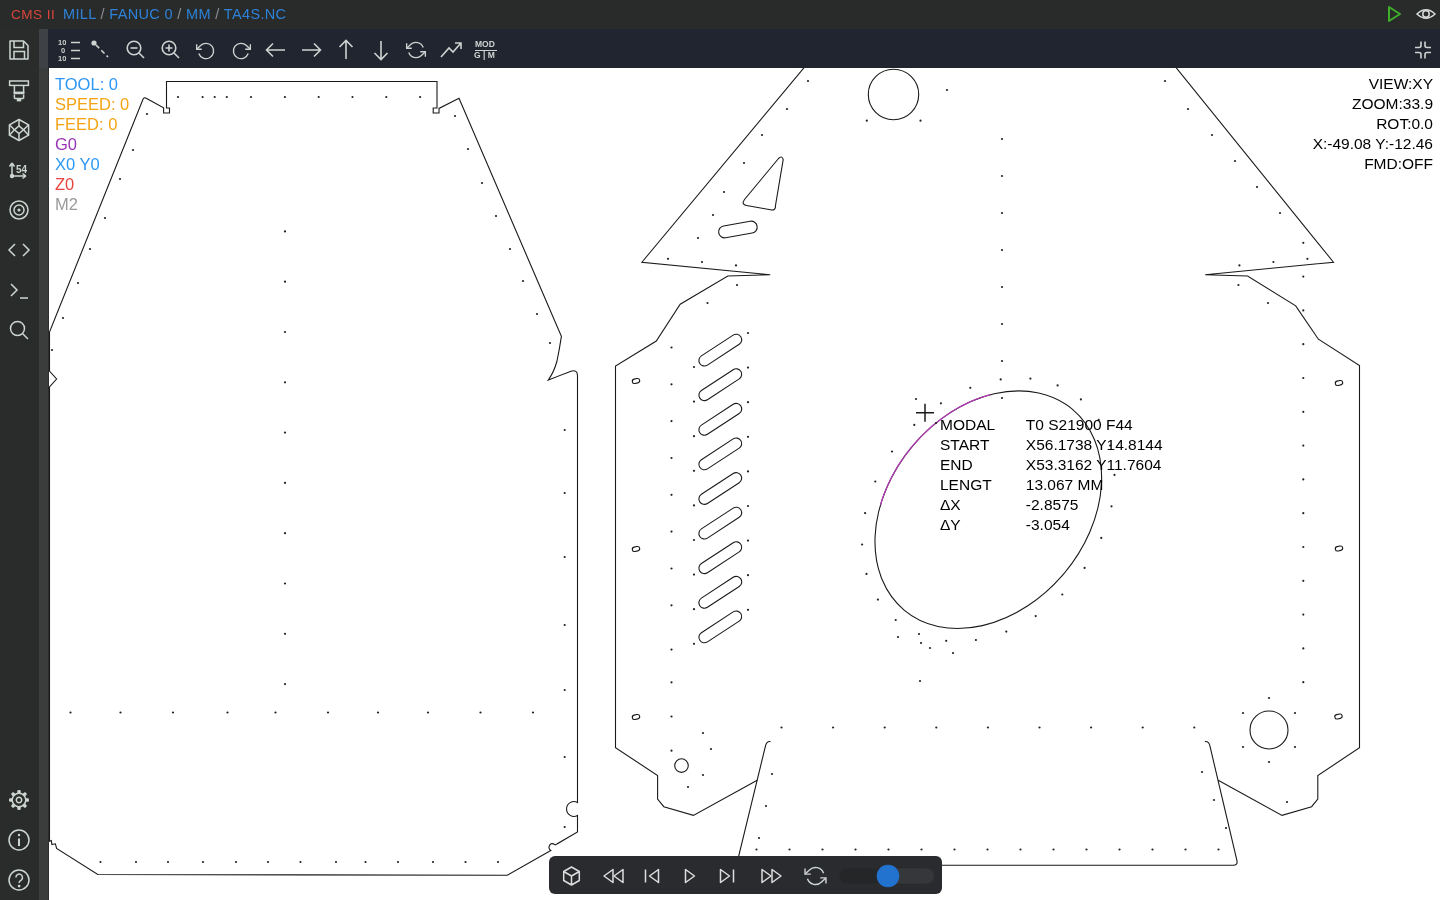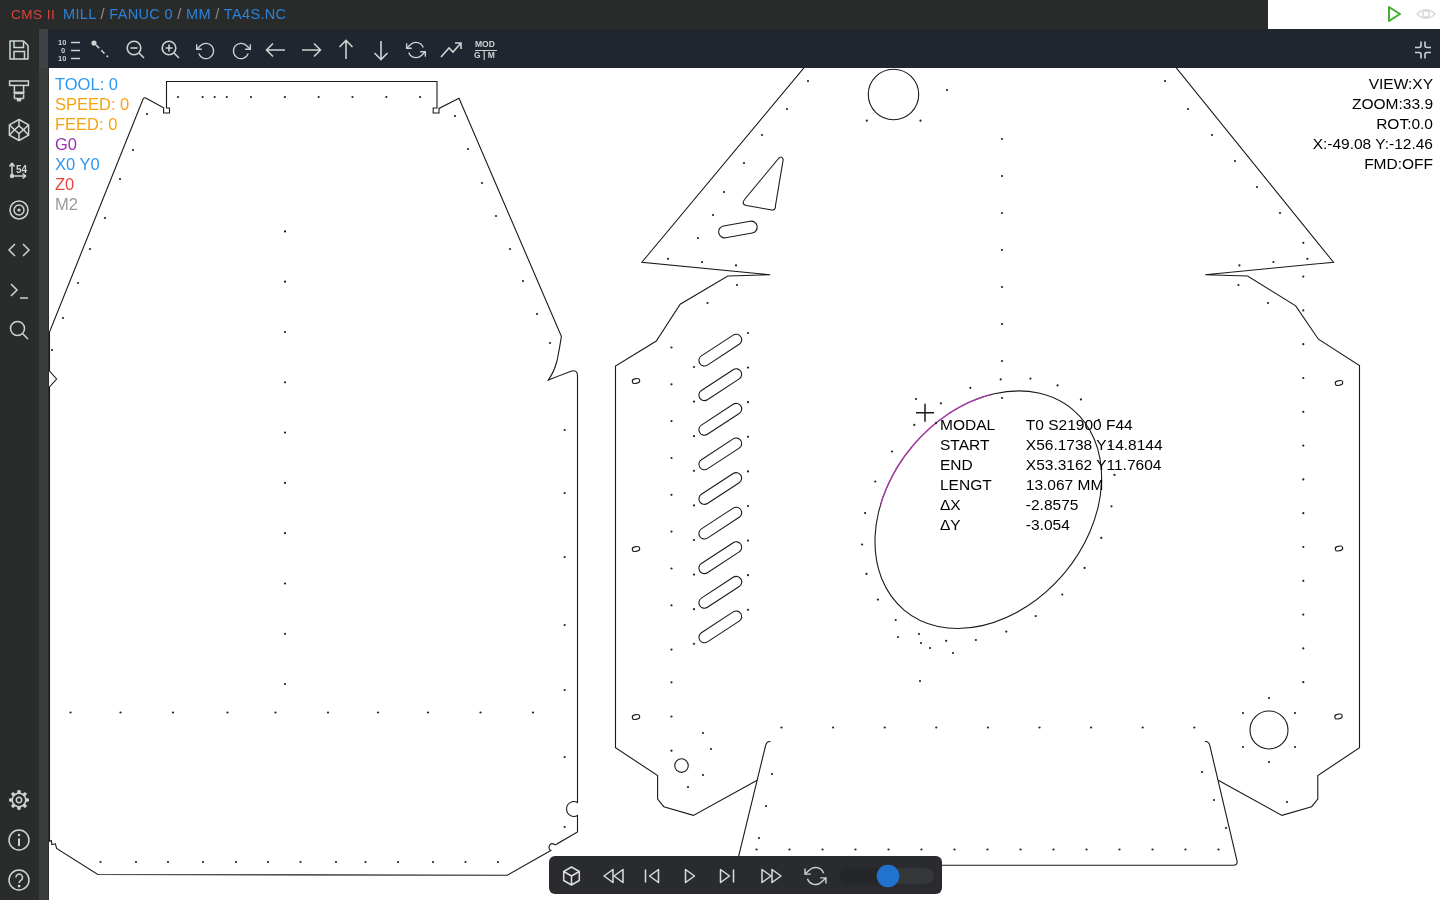--- a/index.html
+++ b/index.html
@@ -279,21 +279,21 @@
 <text x="1025.8" y="450" font-size="15.5" fill="#000" text-anchor="start" font-weight="normal">X56.1738 Y14.8144</text>
 <text x="940" y="470" font-size="15.5" fill="#000" text-anchor="start" font-weight="normal">END</text>
 <text x="1025.8" y="470" font-size="15.5" fill="#000" text-anchor="start" font-weight="normal">X53.3162 Y11.7604</text>
 <text x="940" y="490" font-size="15.5" fill="#000" text-anchor="start" font-weight="normal">LENGT</text>
 <text x="1025.8" y="490" font-size="15.5" fill="#000" text-anchor="start" font-weight="normal">13.067 MM</text>
 <text x="940" y="510" font-size="15.5" fill="#000" text-anchor="start" font-weight="normal">ΔX</text>
 <text x="1025.8" y="510" font-size="15.5" fill="#000" text-anchor="start" font-weight="normal">-2.8575</text>
 <text x="940" y="530" font-size="15.5" fill="#000" text-anchor="start" font-weight="normal">ΔY</text>
 <text x="1025.8" y="530" font-size="15.5" fill="#000" text-anchor="start" font-weight="normal">-3.054</text>
 </svg>
-<div class="abs" style="left:0;top:0;width:1268px;height:29px;background:#292b2a">
+<div class="abs" style="left:0;top:0;width:1440px;height:29px;background:#292b2a">
 <svg class="abs" style="left:0;top:0" width="1440" height="29" font-family="'Liberation Sans',sans-serif">
 <text x="11" y="19" font-size="13.5" fill="#d8453a" letter-spacing="0.5">CMS II</text>
 <text x="63" y="19" font-size="14.5" letter-spacing="0.35" fill="#2d82d8">MILL<tspan fill="#8a9095"> / </tspan><tspan>FANUC 0</tspan><tspan fill="#8a9095"> / </tspan><tspan>MM</tspan><tspan fill="#8a9095"> / </tspan><tspan>TA4S.NC</tspan></text>
 <path d="M1389,7 L1389,21 L1400,14 Z" fill="none" stroke="#3fae2a" stroke-width="2" stroke-linejoin="round"></path>
 <g stroke="#d7dbd8" stroke-width="1.5" fill="none">
 <path d="M1417,14 Q1426,5.5 1435,14 Q1426,22.5 1417,14 Z"></path>
 <circle cx="1426" cy="14" r="3.2"></circle>
 </g>
 </svg>
   </div>

